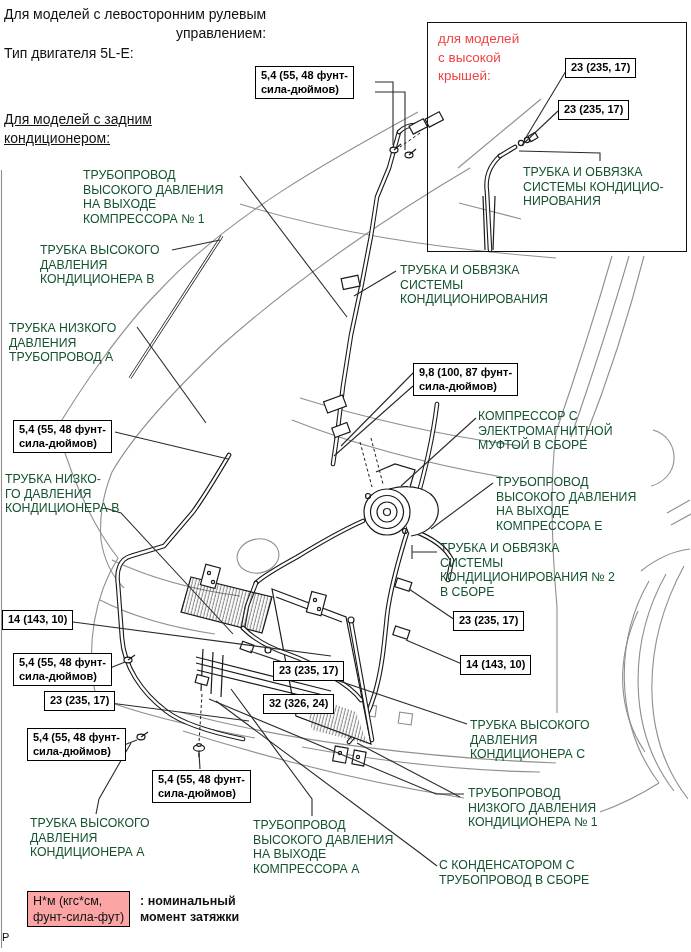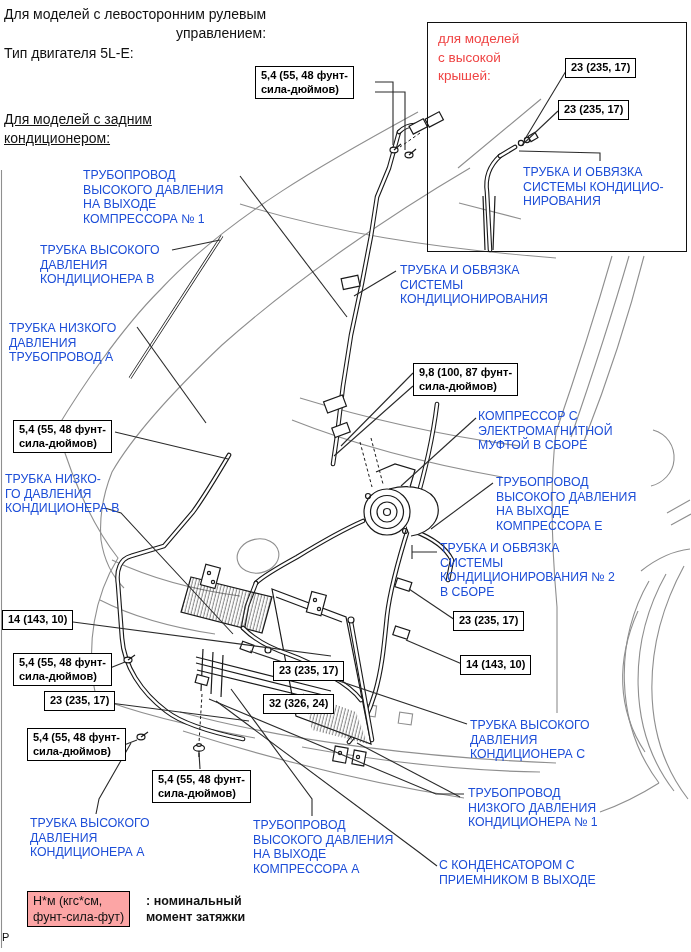--- a/index.html
+++ b/index.html
@@ -8,33 +8,33 @@
   svg{position:absolute;left:0;top:0;}
   .g{stroke:#8f8f8f;stroke-width:1.1;fill:none;}
   .k{stroke:#1a1a1a;stroke-width:1.2;fill:none;}
   .po{stroke:#1a1a1a;stroke-width:4.6;fill:none;stroke-linejoin:round;stroke-linecap:round;}
   .pi{stroke:#ffffff;stroke-width:2.4;fill:none;stroke-linejoin:round;stroke-linecap:round;}
   .to{stroke:#1a1a1a;stroke-width:3;fill:none;}
   .ti{stroke:#ffffff;stroke-width:1.4;fill:none;}
   .ld{stroke:#2b2b2b;stroke-width:1.1;fill:none;}
   .dsh{stroke:#1a1a1a;stroke-width:1;fill:none;stroke-dasharray:3 2.5;}
   .wf{fill:#fff;stroke:#1a1a1a;stroke-width:1.2;}
-  .lbl{position:absolute;font-size:12.3px;line-height:14.6px;color:#1d4ed8;
+  .lbl{position:absolute;font-size:12.3px;line-height:14.6px;color:#14532d;
        white-space:pre-line;letter-spacing:0;}
   .intro{position:absolute;font-size:14px;line-height:19px;color:#111;white-space:pre-line;}
   .tq{position:absolute;border:1.6px solid #000;background:#fff;padding:2px 5px;
       font-weight:bold;font-size:11px;line-height:13.5px;color:#000;white-space:pre-line;z-index:5;}
   .inset-frame{position:absolute;left:427px;top:22px;width:258px;height:228px;
       border:1.7px solid #111;z-index:2;pointer-events:none;}
   .inset-title{position:absolute;left:438px;top:30px;font-size:13.5px;line-height:18.5px;
       color:#ef4444;white-space:pre-line;z-index:3;}
   .legend-box{position:absolute;left:27px;top:891px;border:1.3px solid #000;background:#fca5a5;
       padding:1px 5px;font-size:12.5px;line-height:16px;color:#111;white-space:pre-line;z-index:5;}
   .legend-desc{position:absolute;left:140px;top:893px;font-weight:bold;font-size:12.5px;
-      line-height:16px;color:#111;white-space:pre-line;z-index:5;margin-left:6px;}
+      line-height:16px;color:#111;white-space:pre-line;z-index:5;}
   .corner{position:absolute;left:2px;top:931px;font-size:11px;color:#111;z-index:5;}
   .z3{z-index:3;}
 </style>
 </head>
 <body>
 
 <div id="page">
 
 <svg width="691" height="952" viewBox="0 0 691 952">
   <defs>
@@ -269,21 +269,21 @@
 <div class="lbl" style="left:5px;top:472px;">ТРУБКА НИЗКО-
 ГО ДАВЛЕНИЯ
 КОНДИЦИОНЕРА В</div>
 <div class="lbl" style="left:470px;top:718px;">ТРУБКА ВЫСОКОГО
 ДАВЛЕНИЯ
 КОНДИЦИОНЕРА С</div>
 <div class="lbl" style="left:468px;top:786px;">ТРУБОПРОВОД
 НИЗКОГО ДАВЛЕНИЯ
 КОНДИЦИОНЕРА № 1</div>
 <div class="lbl" style="left:439px;top:858px;">С КОНДЕНСАТОРОМ С
-ПРИЕМНИКОМ В ВЫХОДЕ</div>
+ТРУБОПРОВОД В СБОРЕ</div>
 <div class="lbl" style="left:30px;top:816px;">ТРУБКА ВЫСОКОГО
 ДАВЛЕНИЯ
 КОНДИЦИОНЕРА А</div>
 <div class="lbl" style="left:253px;top:818px;">ТРУБОПРОВОД
 ВЫСОКОГО ДАВЛЕНИЯ
 НА ВЫХОДЕ
 КОМПРЕССОРА А</div>
 
 <div class="legend-box">Н*м (кгс*см,
 фунт-сила-фут)</div>

